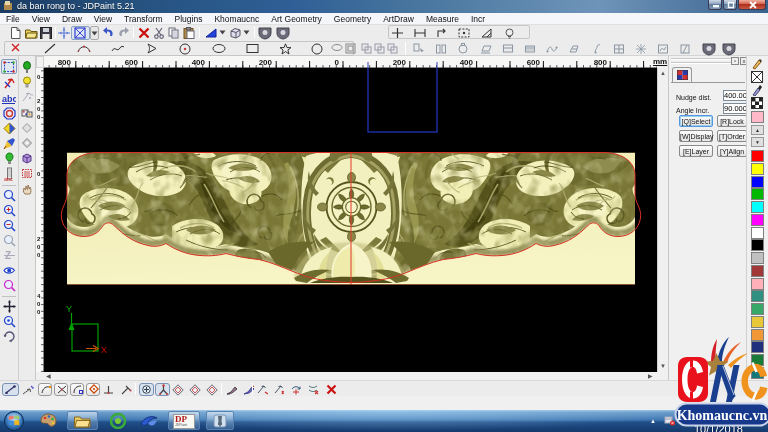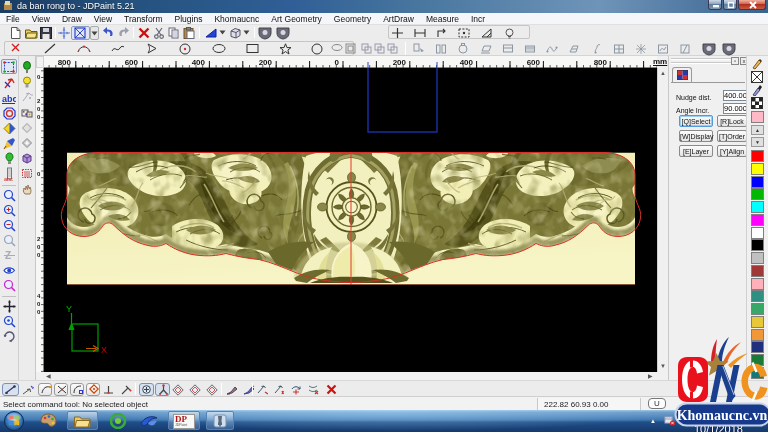--- a/index.html
+++ b/index.html
@@ -876,26 +876,20 @@
         <path d="M 3,8 L 9,8 M 6,5.5 V 10.5" stroke="#c33" stroke-width="1.1"></path>
       </svg>
       <svg class="abs" style="left:307px;top:3px;" width="12" height="11" viewBox="0 0 12 11">
         <path d="M 2,2 C 5,4 7,4 10,2 M 2,6 C 5,8 7,8 10,6" stroke="#577" fill="none"></path>
         <path d="M 8,7 l 3,3 M 11,7 l -3,3" stroke="#c33" stroke-width="1.2"></path>
       </svg>
       <svg class="abs" style="left:326px;top:3px;" width="11" height="11" viewBox="0 0 11 11">
         <path d="M 1.5,1.5 L 9.5,9.5 M 9.5,1.5 L 1.5,9.5" stroke="#c11" stroke-width="2.2"></path>
       </svg>
     </div>
-  <div id="statusbar" class="abs">
-    <span class="abs" style="left:3px;top:3px;">Select command tool: No selected object</span>
-    <div class="abs" style="left:537px;top:1px;width:104px;height:12px;border-left:1px solid #c8c8c8;border-right:1px solid #c8c8c8;background:#f6f6f6;"></div>
-      <span class="abs" style="left:544px;top:3px;font-size:8px;">222.82 60.93 0.00</span>
-      <div class="abs" style="left:648px;top:1px;width:18px;height:11px;border:1.5px solid #777;border-radius:4px;background:#fdfdfd;font-size:8px;text-align:center;line-height:9px;color:#333;">U</div>
-  </div>
   <div id="taskbar" class="abs">
       <div class="abs" style="left:0;top:0;width:768px;height:22px;background:radial-gradient(ellipse 420px 30px at 390px 0px, rgba(180,225,255,0.5), rgba(180,225,255,0.0) 70%),linear-gradient(rgba(255,255,255,0.25), rgba(255,255,255,0.06) 45%, rgba(0,0,30,0.12) 55%, rgba(0,0,40,0.2));"></div>
       <svg class="abs" style="left:4px;top:1px;" width="20" height="20" viewBox="0 0 20 20">
         <defs>
           <radialGradient id="orb" cx="0.5" cy="0.4" r="0.65">
             <stop offset="0" stop-color="#9fd4f8"></stop>
             <stop offset="0.55" stop-color="#3c7ec2"></stop>
             <stop offset="1" stop-color="#173f75"></stop>
           </radialGradient>
         </defs>

